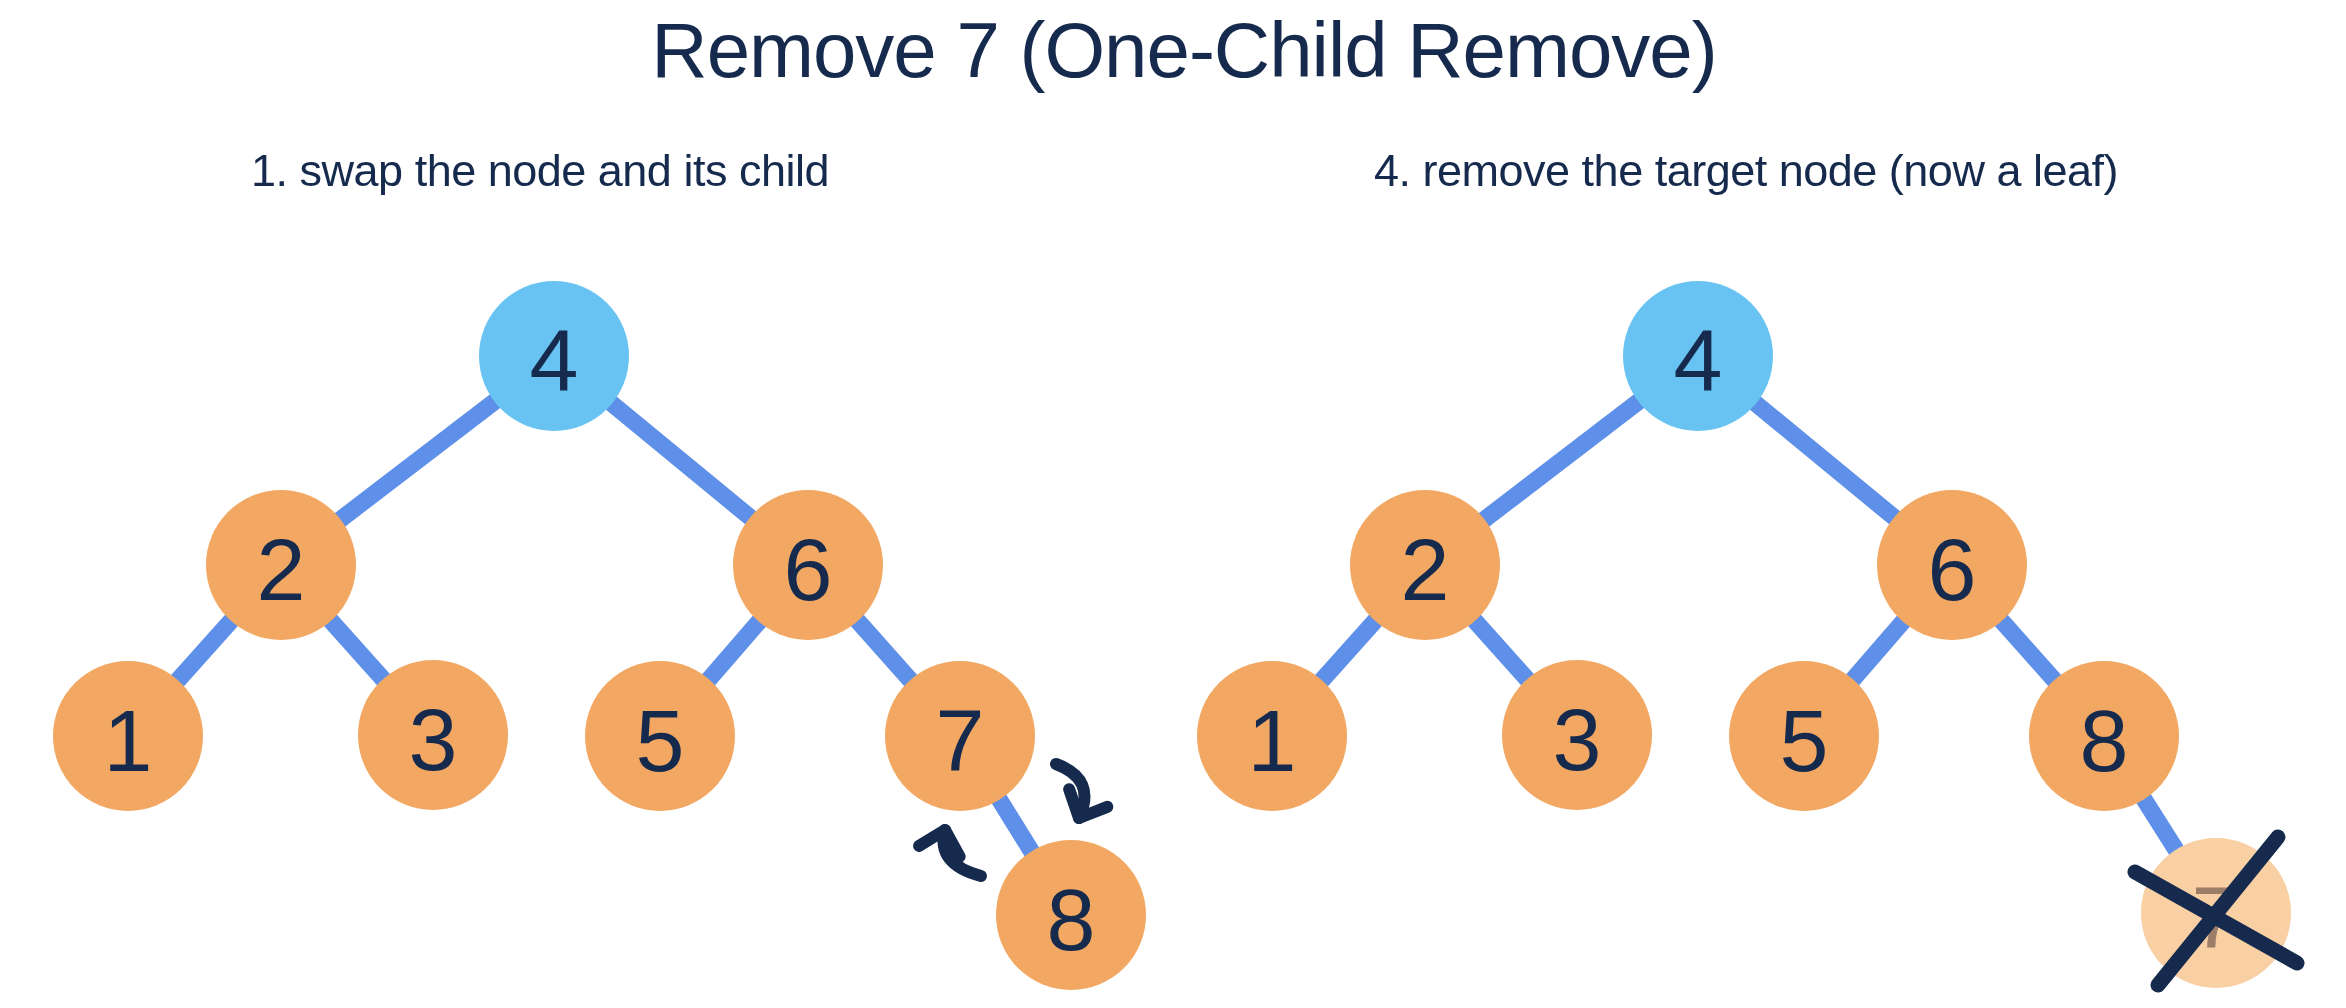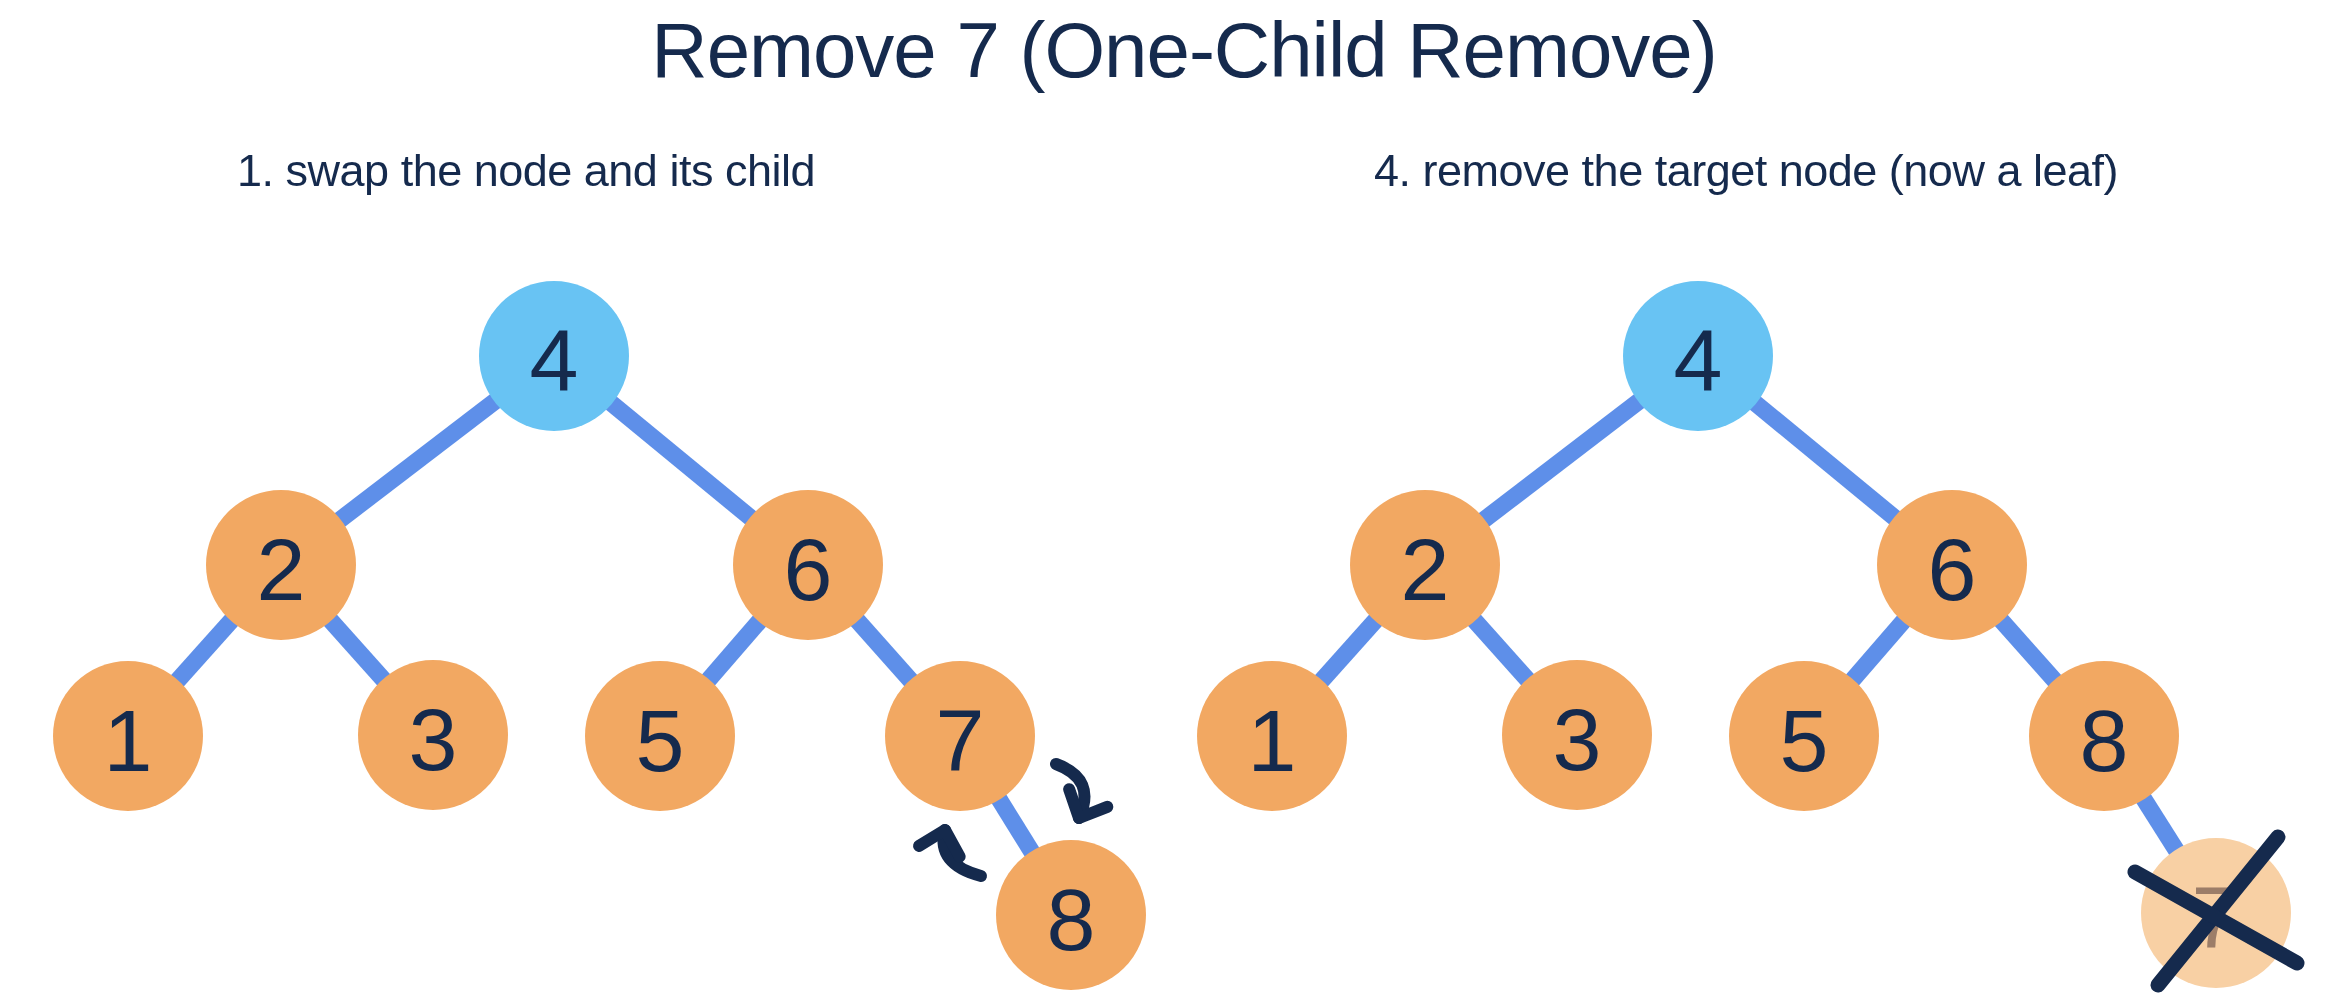--- a/index.html
+++ b/index.html
@@ -48,21 +48,21 @@
     font-family: "Liberation Sans", sans-serif;
   }
 </style>
 </head>
 <body>
 
 <div class="stage">
 
   <div class="title">Remove 7 (One-Child Remove)</div>
 
-  <div class="subtitle" id="subtitle-0" style="left: 526px;">1. swap the node and its child</div>
+  <div class="subtitle" id="subtitle-0" style="left: 540px;">1. swap the node and its child</div>
 
   <div class="subtitle" id="subtitle-1" style="left: 1746px;">4. remove the target node (now a leaf)</div>
 
   <svg id="diagram" width="2346" height="1008" viewBox="0 0 2346 1008">
     <defs>
       <marker id="arrowhead" markerUnits="userSpaceOnUse" markerWidth="80" markerHeight="80" refX="40" refY="35" orient="auto">
         <path id="arrowhead-path" d="M18,14 L40,35 L18,56" fill="none" stroke="#152a4d" stroke-width="12" stroke-linecap="round" stroke-linejoin="round"></path>
       </marker>
     </defs>
     <g id="panels">

